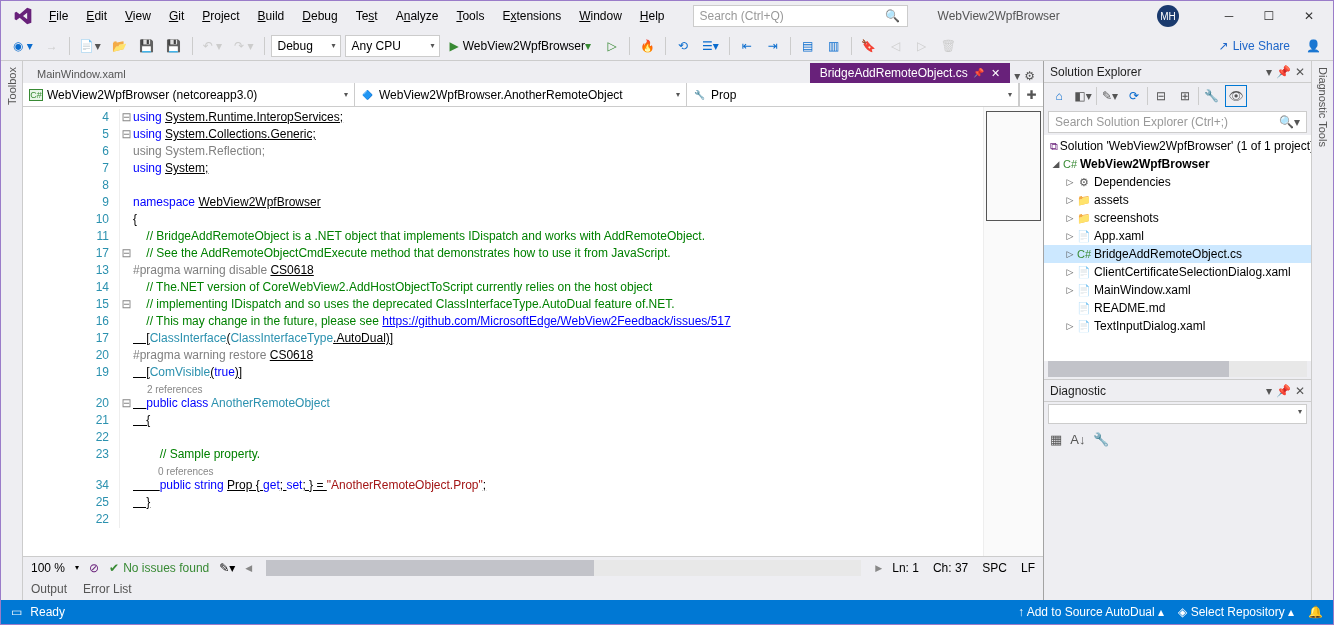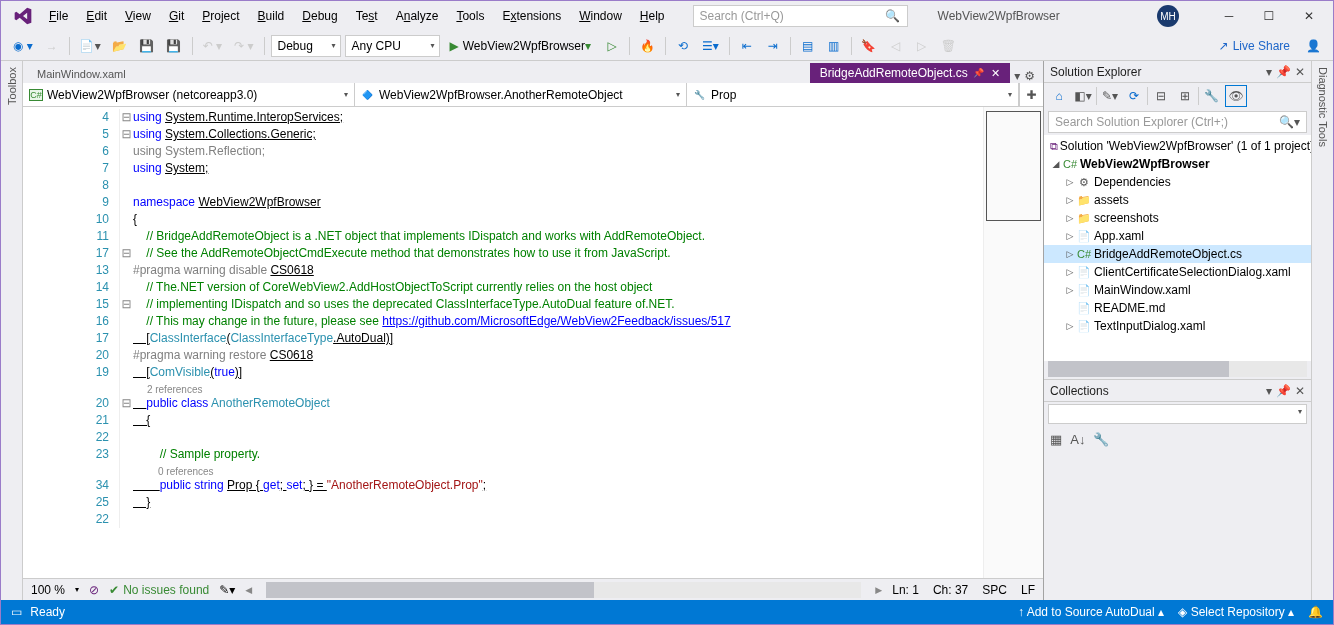--- a/index.html
+++ b/index.html
@@ -276,20 +276,24 @@
           <div class="scroll-thumb"></div>
         </div>
       <span style="font-size:9px;color:#888">▶</span>
       <div class="right">
         <span>Ln: 1</span>
         <span>Ch: 37</span>
         <span>SPC</span>
         <span>LF</span>
       </div>
     </div>
+    <div class="bottom-tabs">
+      <span>Output</span>
+      <span>Error List</span>
+    </div>
   </div>
 
   <div class="right-panel">
     <div class="panel-header">
       <span>Solution Explorer</span>
       <div class="tools">
           <span>▾</span>
           <span>📌</span>
           <span>✕</span>
         </div>
@@ -367,21 +371,21 @@
           <span class="tree-icon" style="color:#555">📄</span>
           <span class="tree-label ">TextInputDialog.xaml</span>
         </div>
       </div>
     <div class="hscroll">
         <div class="hscroll-thumb"></div>
       </div>
 
     <div class="props-panel">
       <div class="panel-header">
-        <span>Collections</span>
+        <span>Diagnostic</span>
         <div class="tools">
             <span>▾</span>
             <span>📌</span>
             <span>✕</span>
           </div>
       </div>
       <div class="props-dd"></div>
       <div class="props-toolbar">
         <span>▦</span>
         <span>A↓</span>

